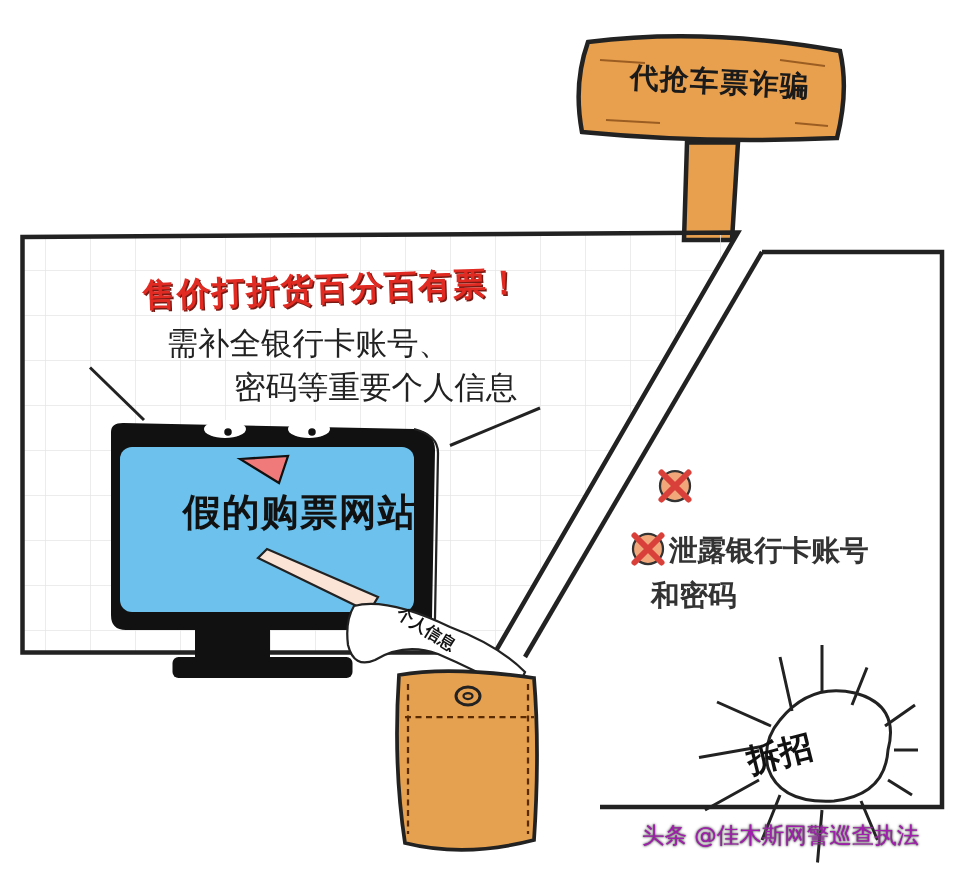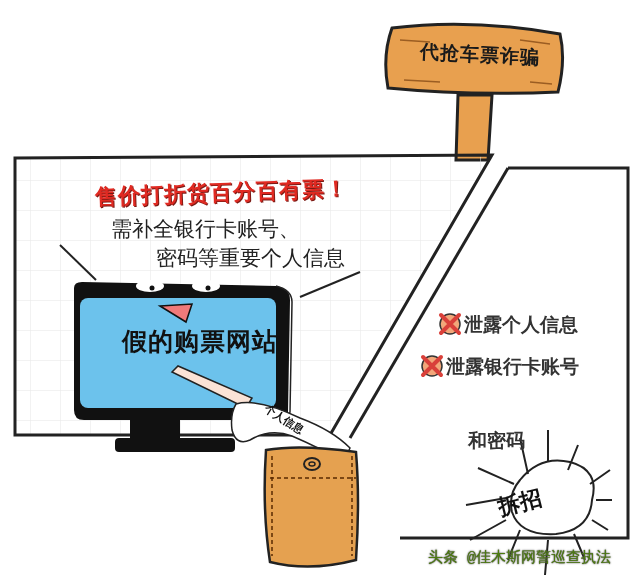--- a/index.html
+++ b/index.html
@@ -7,21 +7,21 @@
     svg { position:absolute; left:0; top:0; }
     .sign-text { position:absolute; left:400px; top:42px; width:160px; font-size:19px; font-weight:bold; color:#1a1a1a; letter-spacing:1px; transform:rotate(3deg); text-align:center; }
     .headline { position:absolute; left:95px; top:178px; font-size:22px; font-weight:bold; color:#e02a22; letter-spacing:1px; transform:rotate(-2deg); text-shadow:1px 1px 0 #7a1a14; }
     .bubble1 { position:absolute; left:72px; top:215px; font-size:21px; color:#222;margin-left:39px; }
     .bubble2 { position:absolute; left:156px; top:244px; font-size:21px; color:#222; }
     .screen-text { position:absolute; left:78px; top:325px; width:200px; text-align:right; font-size:25px; font-weight:bold; color:#111; letter-spacing:1px; }
     .slip-text { position:absolute; left:262px; top:412px; font-size:11px; font-weight:bold; color:#111; transform:rotate(32deg); }
     .risk { position:absolute; font-size:19px; font-weight:bold; color:#333; display:flex; align-items:flex-start; }
     .risk .x { width:24px; height:24px; position:relative; margin-right:2px; flex-shrink:0; }
     .burst-text { position:absolute; left:498px; top:488px; font-size:22px; font-weight:bold; color:#111; transform:rotate(-14deg); }
-    .watermark { position:absolute; left:428px; top:548px; font-size:15px; color:#4d7c0f; text-shadow:0 0 2px #555, 0 0 1px #333;font-family:Liberation Mono, monospace; }
+    .watermark { position:absolute; left:428px; top:548px; font-size:15px; color:#a21caf; text-shadow:0 0 2px #555, 0 0 1px #333; }
   </style>
 </head>
 <body>
 
 <svg width="640" height="580" viewBox="0 0 640 580">
   <defs>
     <pattern id="grid" width="30" height="30" patternUnits="userSpaceOnUse">
       <path d="M30 0 L0 0 0 30" fill="none" stroke="#e6e6e6" stroke-width="1"></path>
     </pattern>
   </defs>
@@ -84,30 +84,29 @@
 <div class="screen-text">假的购票网站</div>
 <div class="slip-text">个人信息</div>
 
 <div class="risk" style="left:438px; top:312px;">
   <span class="x">
     <svg width="24" height="24" viewBox="0 0 24 24">
         <circle cx="12" cy="12" r="10" fill="#f2a77a" stroke="#333" stroke-width="1.5"></circle>
         <path d="M3 3 L21 21 M21 3 L3 21" stroke="#d9403a" stroke-width="4" stroke-linecap="round"></path>
       </svg>
   </span>
-  <span>泄露个人信息</span>
 </div>
 
-<div class="risk" style="left:420px; top:354px; flex-direction:column;gap:44px;">
+<div class="risk" style="left:420px; top:354px; flex-direction:column;">
   <div style="display:flex;">
     <span class="x">
       <svg width="24" height="24" viewBox="0 0 24 24">
           <circle cx="12" cy="12" r="10" fill="#f2a77a" stroke="#333" stroke-width="1.5"></circle>
           <path d="M3 3 L21 21 M21 3 L3 21" stroke="#d9403a" stroke-width="4" stroke-linecap="round"></path>
         </svg>
     </span>
     <span>泄露银行卡账号</span>
   </div>
-  <span style="margin-left:48px; margin-top:4px;">和密码</span>
+  <span style="margin-left:14px; margin-top:4px;">和密码</span>
 </div>
 
 <div class="burst-text">拆招</div>
 <div class="watermark">头条 @佳木斯网警巡查执法</div>
 
 </body></html>

